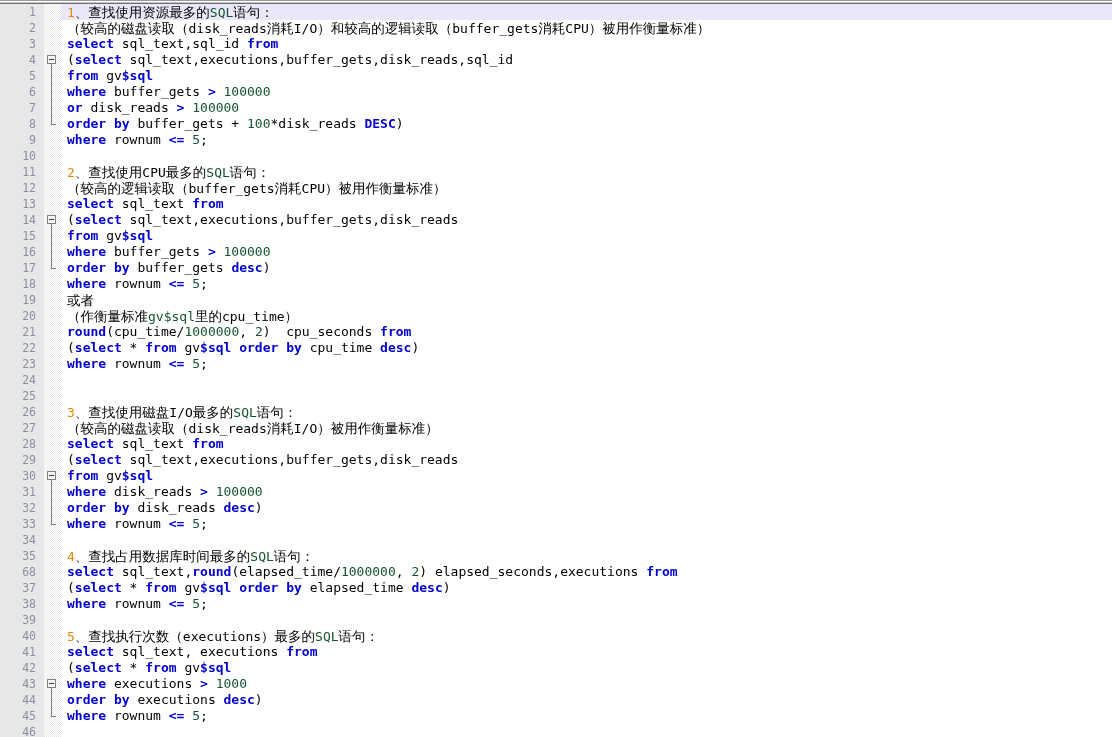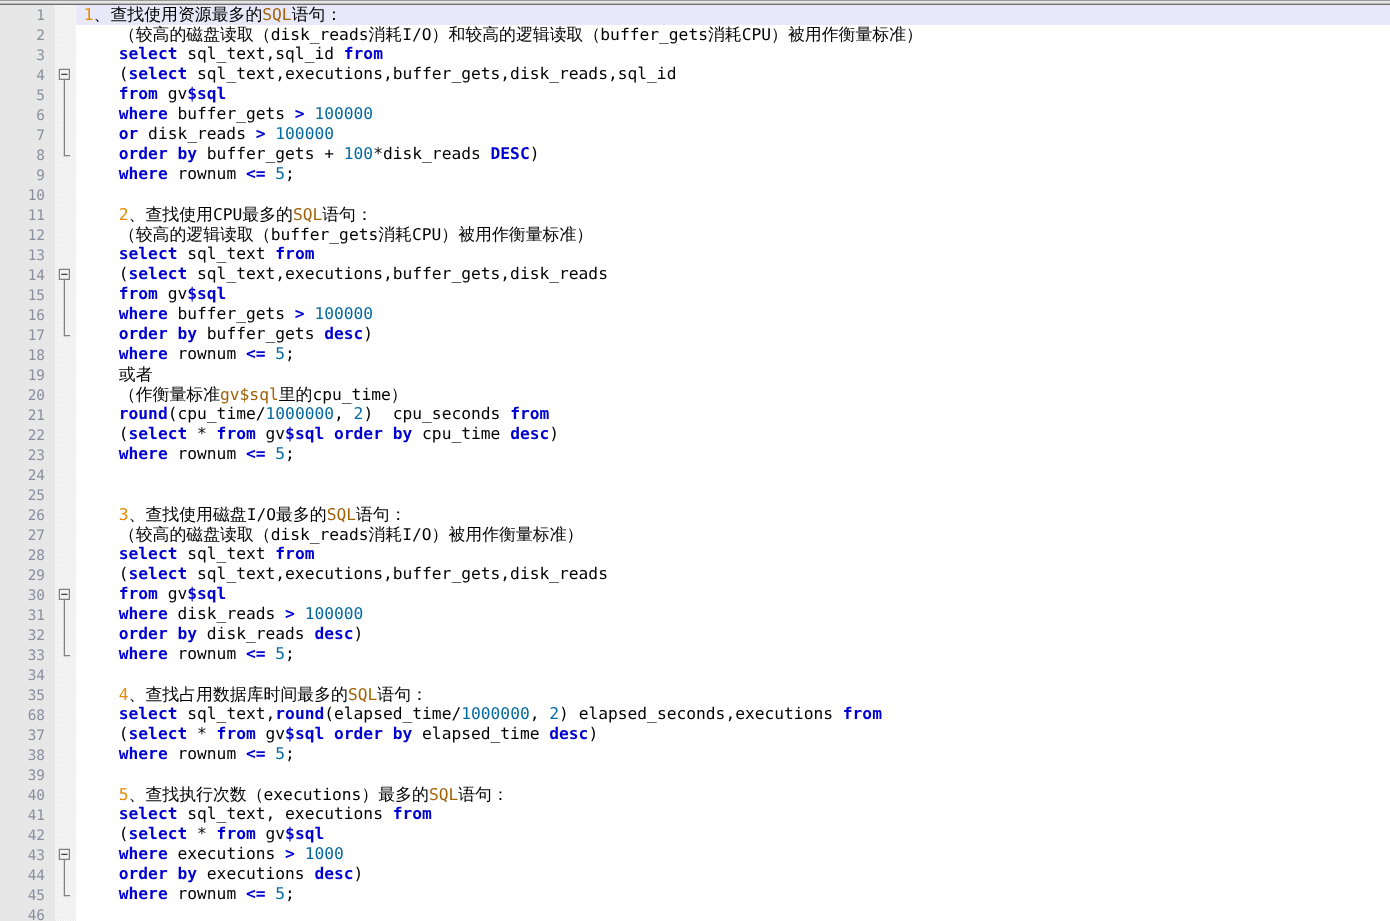--- a/index.html
+++ b/index.html
@@ -92,35 +92,34 @@
   .line {
     position: relative;
     height: 16px;
     line-height: 16px;
     white-space: pre;
     font-family: "DejaVu Sans Mono", monospace;
     font-size: 13px;
     color: #000000;
     padding-left: 6px;
     box-sizing: border-box;
-    margin-left: 28px;
   }
   .line.cur {
     background: #e8e8f8;
     margin-left: -61px;
     padding-left: 67px;
   }
 
   
   .kw   { color: #0000d0; font-weight: bold; }
-  .num  { color: #0369a1; }
+  .num  { color: #14532d; }
   .idn  { color: #000000; }
   .cmt  { color: #000000; }
   .cmt-num { color: #e58a00; }
-  .cmt-kw  { color: #a16207; }
+  .cmt-kw  { color: #14532d; }
   .zh   { font-family: "DejaVu Sans", sans-serif; font-size: 13.5px; }
   .zhb  { font-family: "DejaVu Sans", sans-serif; font-size: 13.5px; font-weight: normal; }
 
   
   .fold-box {
     position: absolute;
     width: 9px; height: 9px;
     background: #f2f2f2;
     border: 1px solid #808080;
     box-sizing: border-box;

